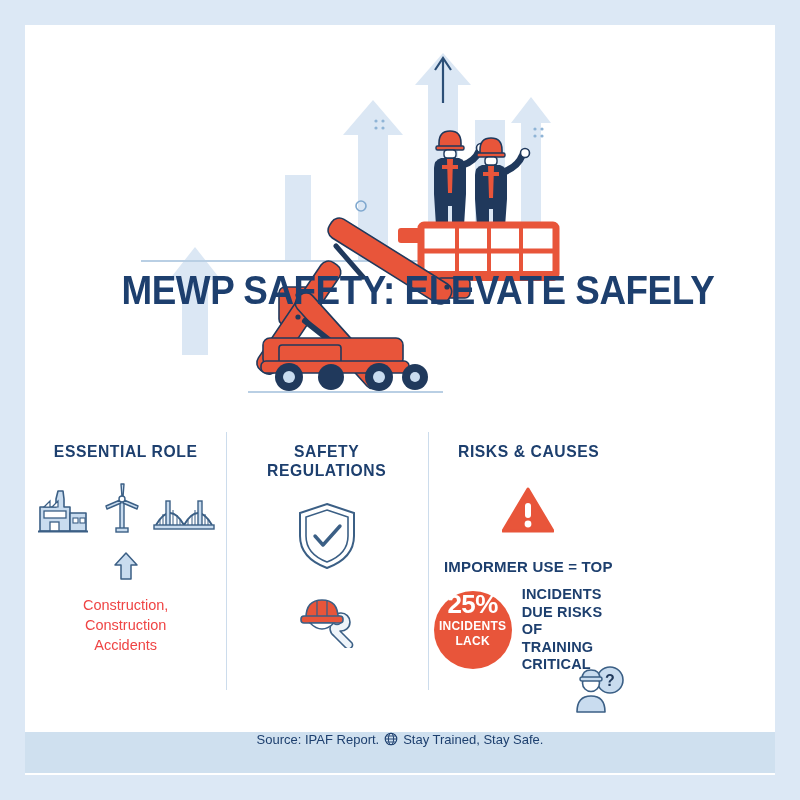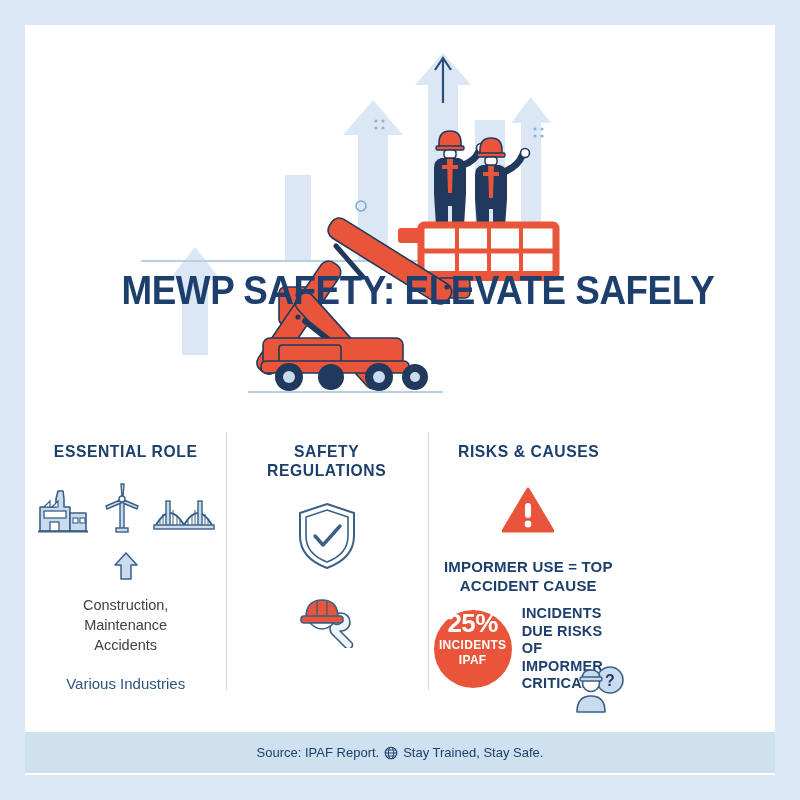--- a/index.html
+++ b/index.html
@@ -91,21 +91,21 @@
     gap: 8px;
     margin-top: 22px;
   }
   .body-text {
     color: #2a5580;
     font-size: 13.5px;
     line-height: 18px;
     font-family: "Liberation Sans", sans-serif;
   }
   .body-text-lg {
-    color: #404040;
+    color: #ef4444;
     font-size: 14.5px;
     line-height: 20px;
   }
   .strong-line {
     font-family: "Liberation Sans Narrow", "Liberation Sans", sans-serif;
     font-weight: bold;
     font-size: 16px;
     color: #1d3f6e;
     letter-spacing: 0.2px;
   }
@@ -177,21 +177,21 @@
 
   
   .footer {
     position: absolute;
     left: 0;
     top: 707px;
     width: 750px;
     height: 41px;
     background: #cfe0ef;
     display: flex;
-    align-items: center;
+    align-items: flex-start;
     justify-content: center;
     gap: 5px;
   }
   .footer-text {
     color: #1d3f6e;
     font-size: 13px;
     font-family: "Liberation Sans", sans-serif;
   }
 </style>
 </head>
@@ -348,25 +348,24 @@
       </div>
 
       <div class="c1-arrow">
         <svg width="26" height="30" viewBox="0 0 26 30">
           <path d="M13 2 L24 14 L18 14 L18 28 L8 28 L8 14 L2 14 Z" fill="#c9dcef" stroke="#3b5f85" stroke-width="1.5" stroke-linejoin="round"></path>
         </svg>
       </div>
 
       <div class="c1-lines body-text body-text-lg">
         <div>Construction,</div>
-        <div>Maintenance</div>
+        <div>Construction</div>
         <div>Accidents</div>
       </div>
 
-      <div class="c1-various">Various Industries</div>
     </div>
 
     <div class="col">
       <div class="col-title">SAFETY REGULATIONS</div>
 
       <div class="c2-shield">
         <svg width="66" height="72" viewBox="0 0 66 72">
           <path d="M33 4 L60 13 L60 36 Q60 58 33 68 Q6 58 6 36 L6 13 Z" fill="none" stroke="#3b5f85" stroke-width="2"></path>
           <path d="M33 10 L54 17 L54 36 Q54 54 33 62 Q12 54 12 36 L12 17 Z" fill="none" stroke="#3b5f85" stroke-width="1.6"></path>
           <polyline points="21,36 29,45 46,26" fill="none" stroke="#3b5f85" stroke-width="3.4" stroke-linecap="round" stroke-linejoin="round"></polyline>
@@ -393,33 +392,32 @@
       <div class="c3-warning">
         <svg width="52" height="46" viewBox="0 0 52 46">
           <path d="M26 2 L51 44 L1 44 Z" fill="#e8553a" stroke="#e8553a" stroke-width="3" stroke-linejoin="round"></path>
           <rect x="23" y="16" width="6" height="15" rx="3" fill="#ffffff"></rect>
           <circle cx="26" cy="37" r="3.4" fill="#ffffff"></circle>
         </svg>
       </div>
 
       <div class="c3-cause">
         <div>IMPORMER USE = TOP</div>
-        <div>ACCIDENT CAUSE</div>
       </div>
 
       <div class="c3-row">
         <div class="badge">
           <div class="badge-pct">25%</div>
           <div class="badge-l1">INCIDENTS</div>
-          <div class="badge-l2">IPAF</div>
+          <div class="badge-l2">LACK</div>
         </div>
         <div class="c3-training">
           <div>INCIDENTS</div>
           <div>DUE RISKS OF</div>
-          <div>IMPORMER</div>
+          <div>TRAINING</div>
           <div>CRITICAL</div>
         </div>
       </div>
 
       <div class="c3-worker">
         <svg width="56" height="48" viewBox="0 0 56 48">
           <circle cx="41" cy="14" r="13" fill="#c9dcef" stroke="#3b5f85" stroke-width="1.6"></circle>
           <text x="41" y="20" text-anchor="middle" font-family="Liberation Sans, sans-serif" font-size="16" font-weight="bold" fill="#20395c">?</text>
           <circle cx="22" cy="17" r="8.5" fill="#ffffff" stroke="#3b5f85" stroke-width="1.6"></circle>
           <path d="M13 13 q0 -9 9 -9 q9 0 9 9 z" fill="#c9dcef" stroke="#3b5f85" stroke-width="1.5" stroke-linejoin="round"></path>

